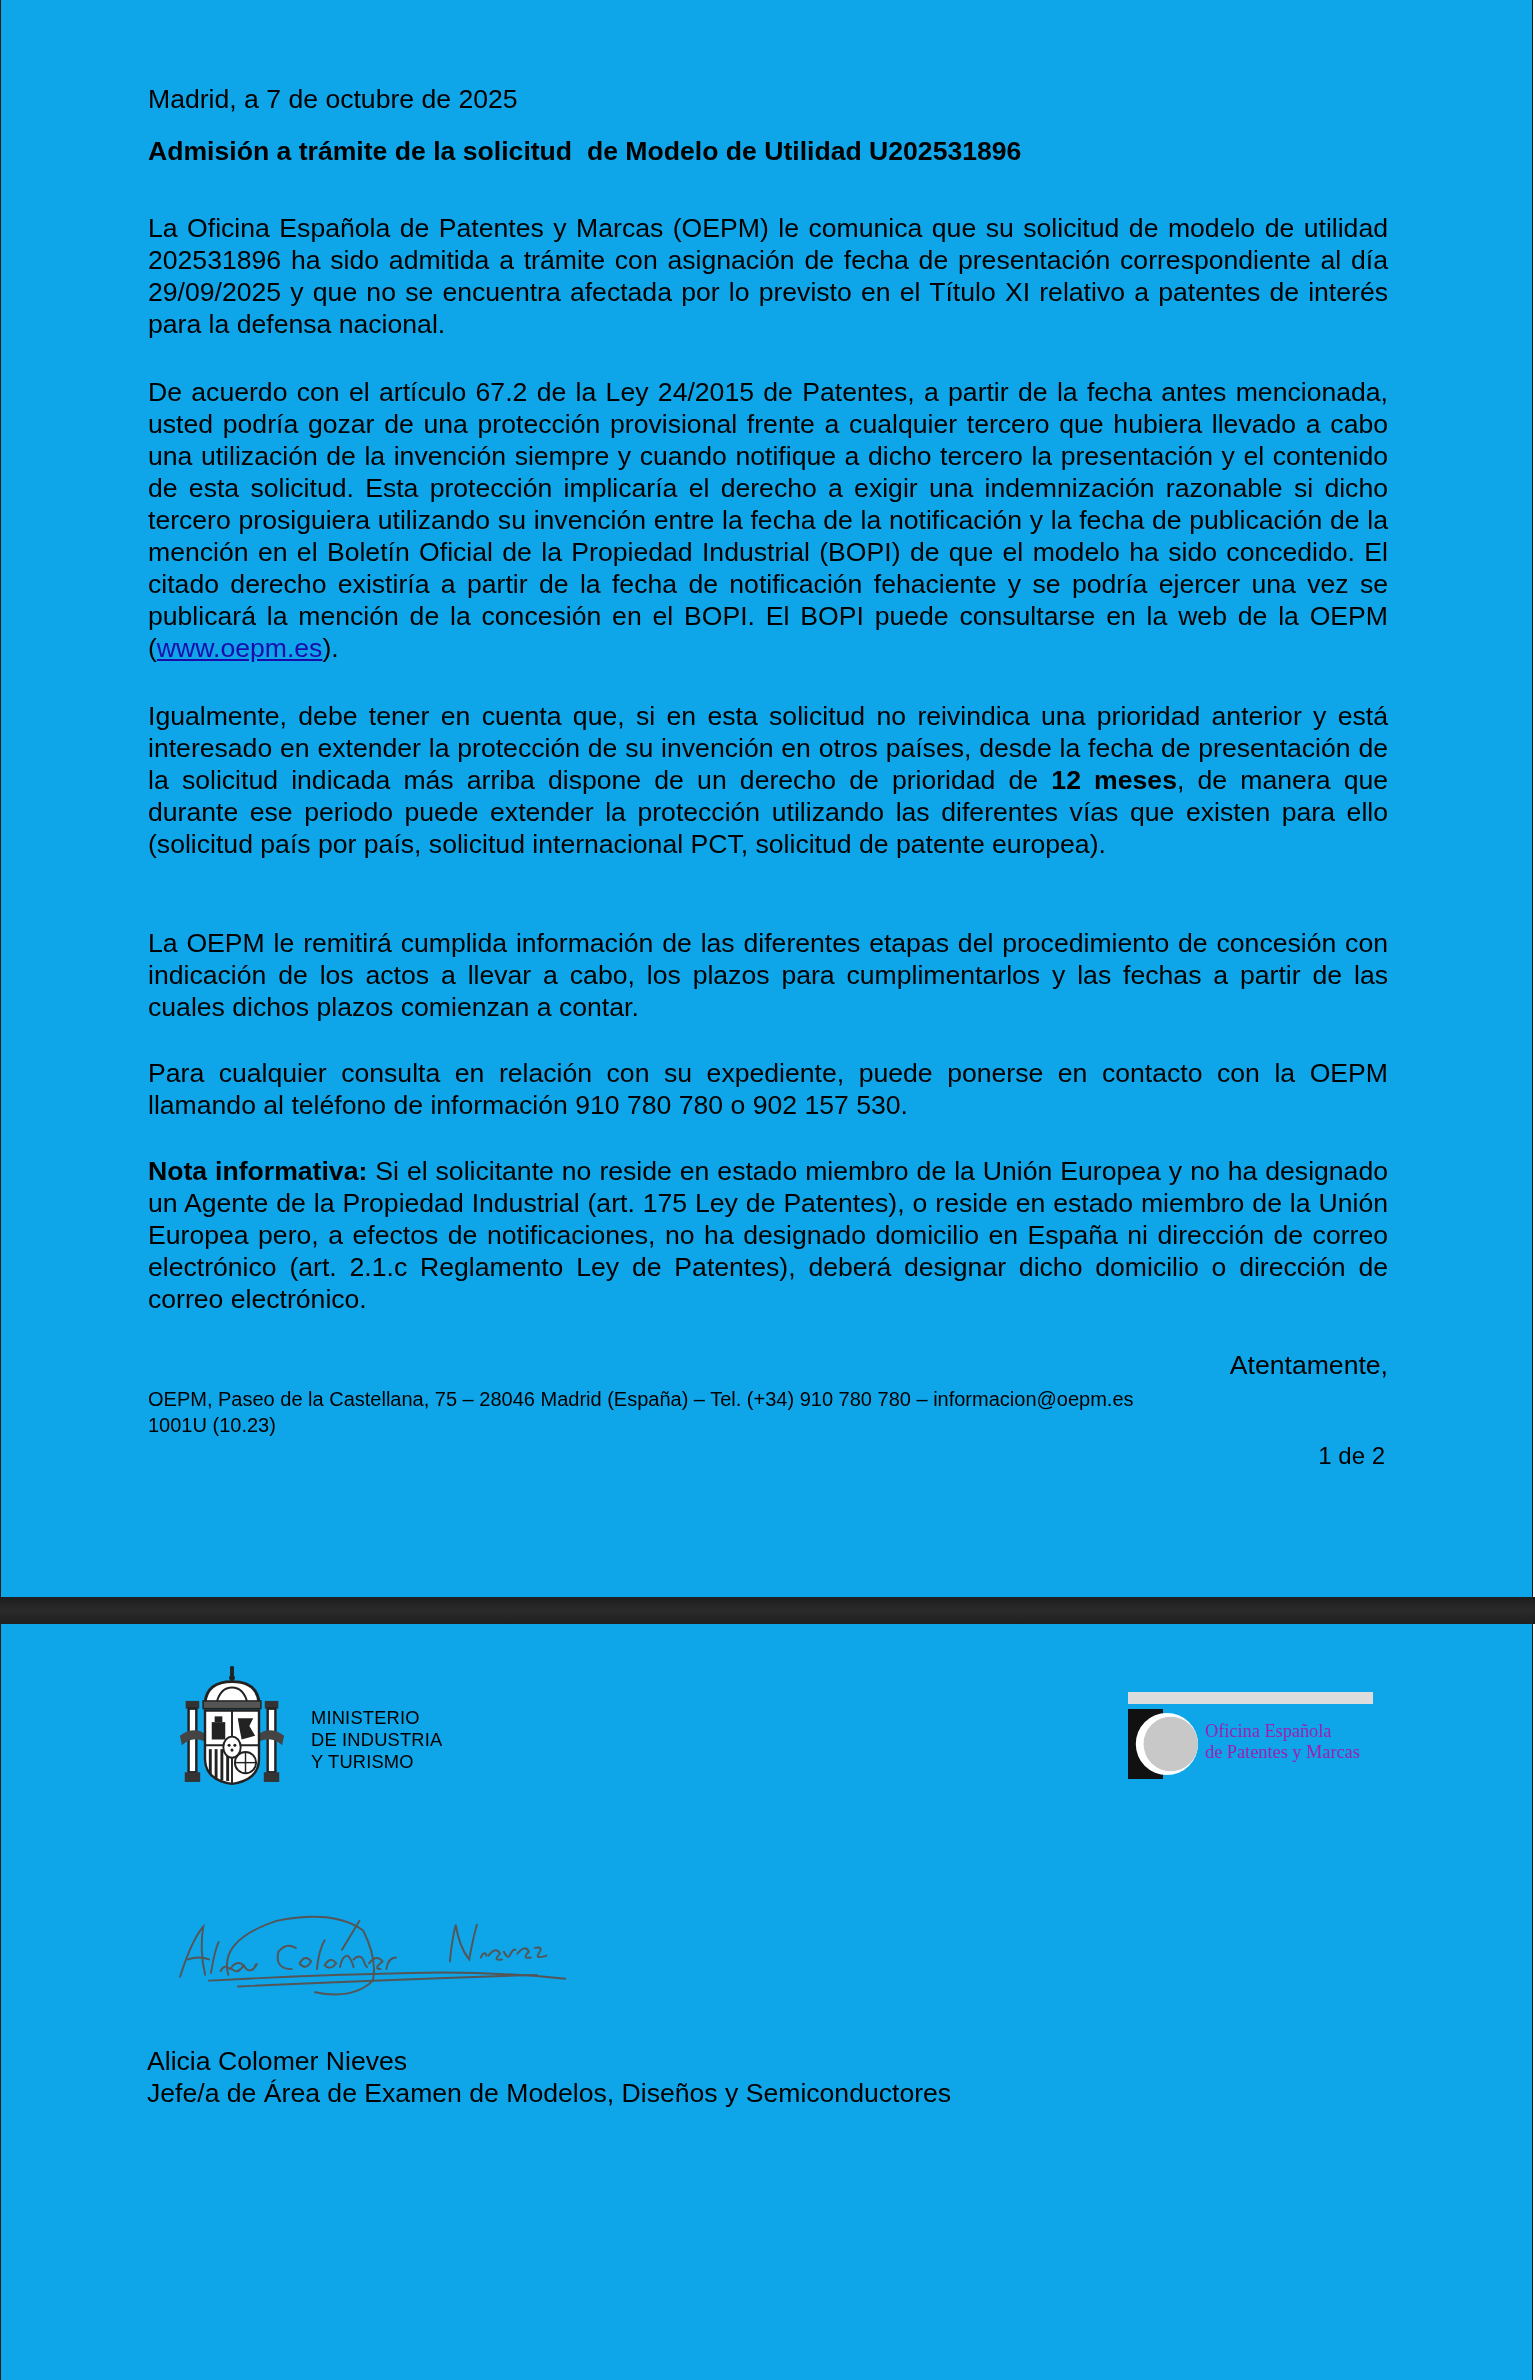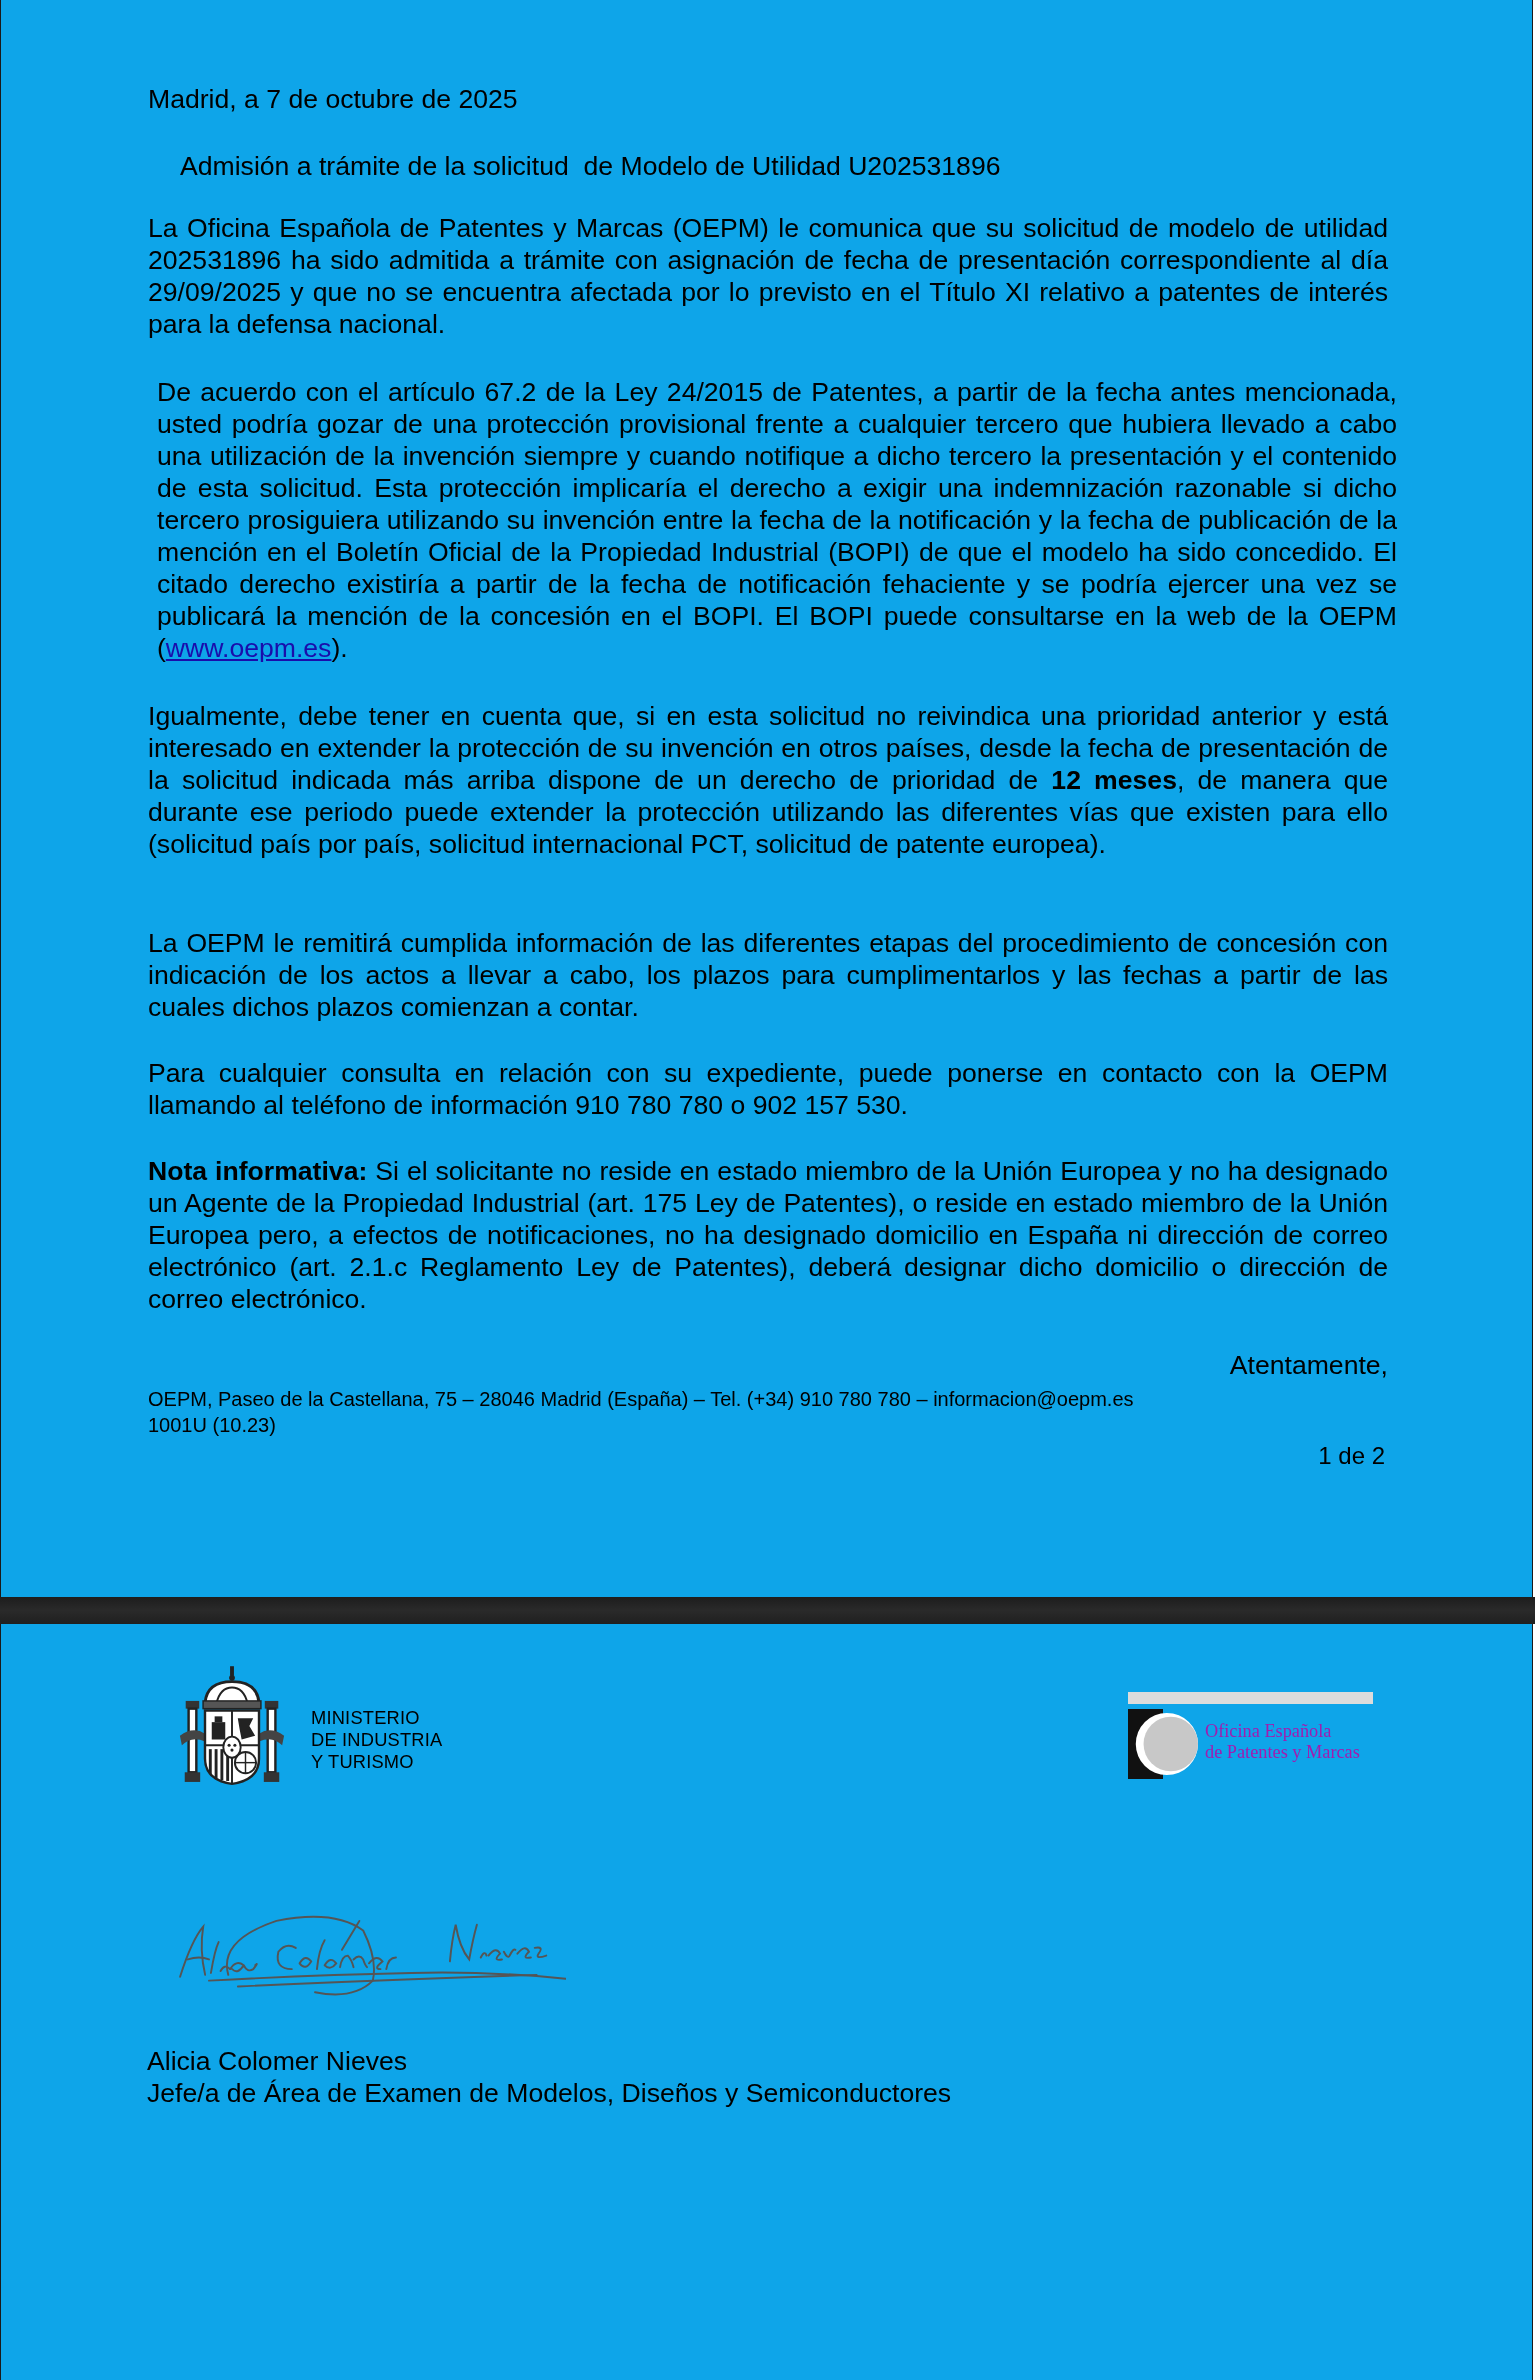--- a/index.html
+++ b/index.html
@@ -16,24 +16,24 @@
   #page2 { top: 1624px; height: 757px; }
   .page-gap {
     position: absolute; left: 0; top: 1597px; width: 1535px; height: 27px;
     background: linear-gradient(#1d1d1d, #2a2a2a 50%, #1f1f1f);
   }
   .content {
     position: absolute; left: 147px; width: 1240px;
     font-size: 26.6px; line-height: 32px;
   }
   .date { top: 83px; }
-  .subject { top: 150px; font-weight: normal; white-space: pre; margin-left: 32px; }
+  .subject { top: 135px; font-weight: bold; white-space: pre; }
   .para { text-align: justify; }
   .p1 { top: 212px; }
-  .p2 { top: 376px; margin-left: 9px; }
+  .p2 { top: 376px; }
   .p3 { top: 700px; }
   .p4 { top: 927px; }
   .p5 { top: 1057px; }
   .p6 { top: 1155px; }
   .closing { top: 1349px; text-align: right; }
   .footer {
     position: absolute; left: 147px; top: 1386px; font-size: 20px; line-height: 26px;
   }
   .pagenum {
     position: absolute; right: 147px; top: 1442px; font-size: 24px;

